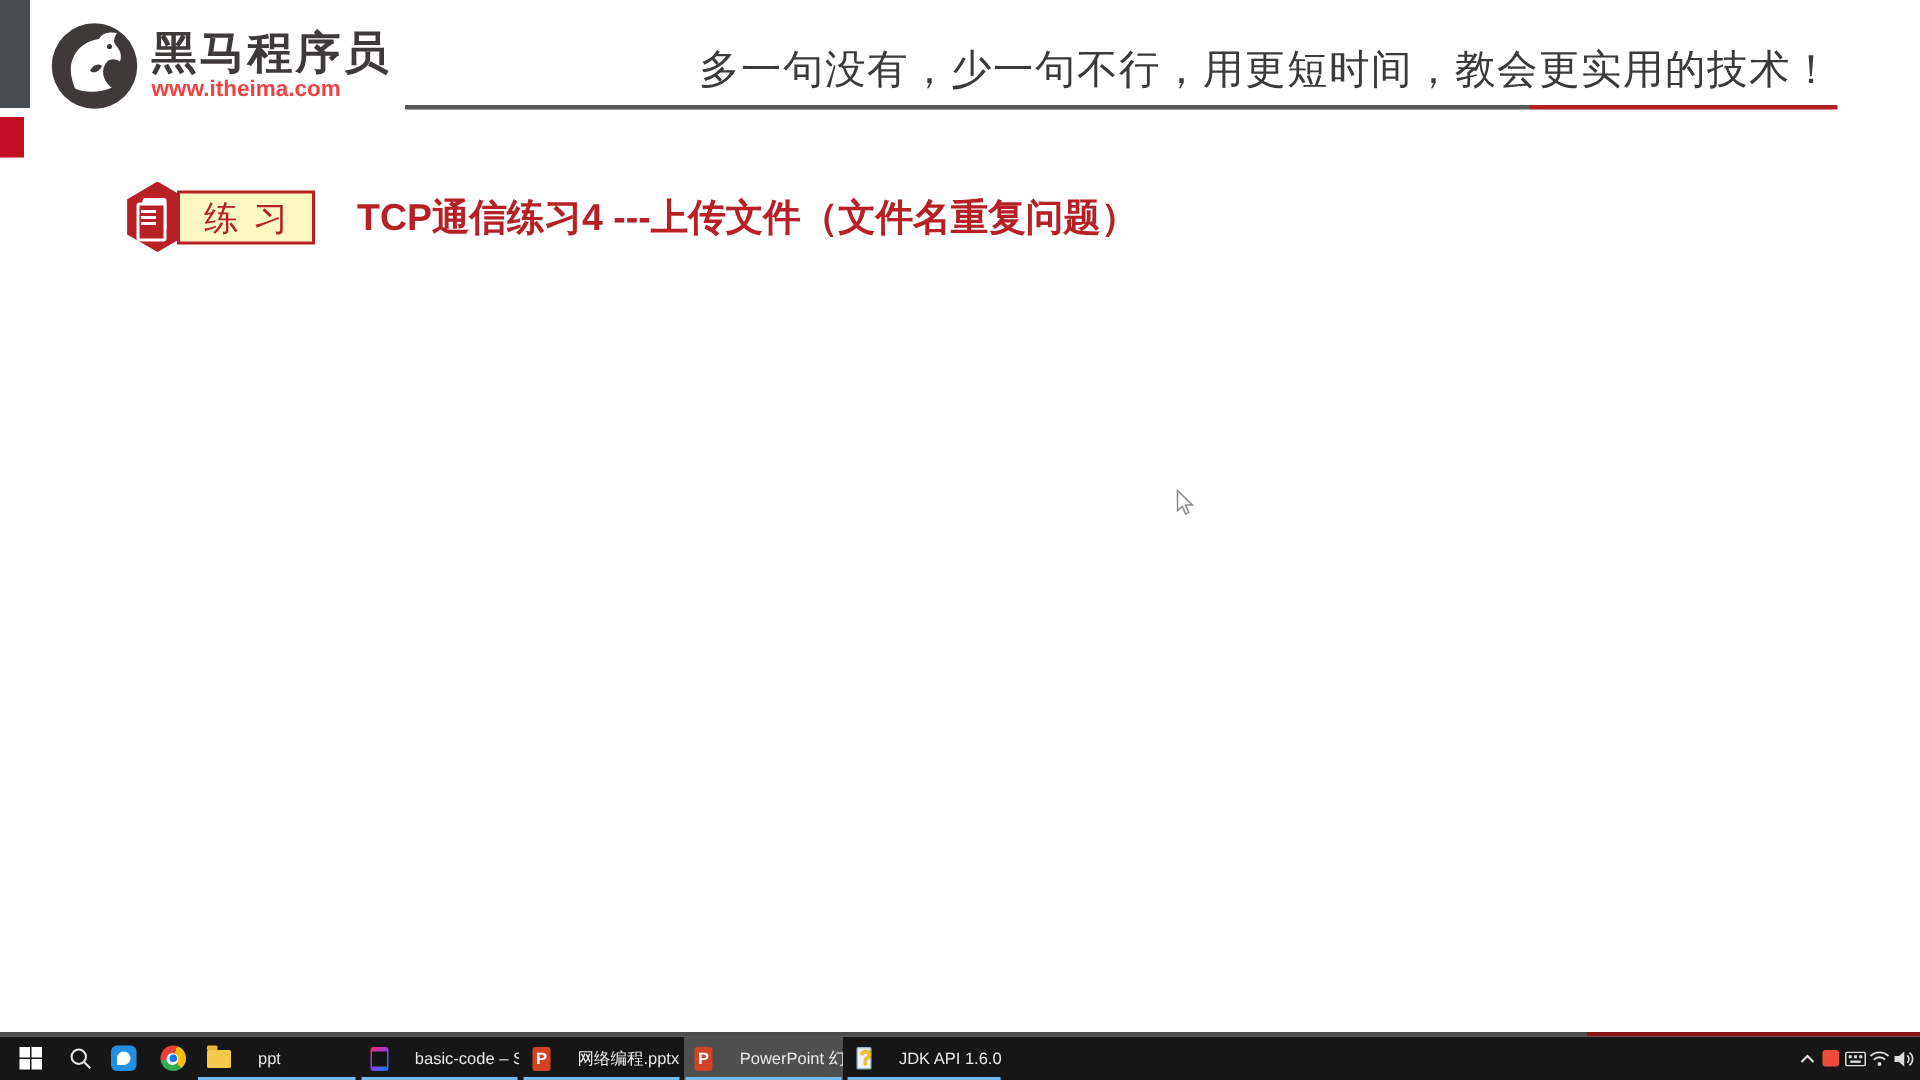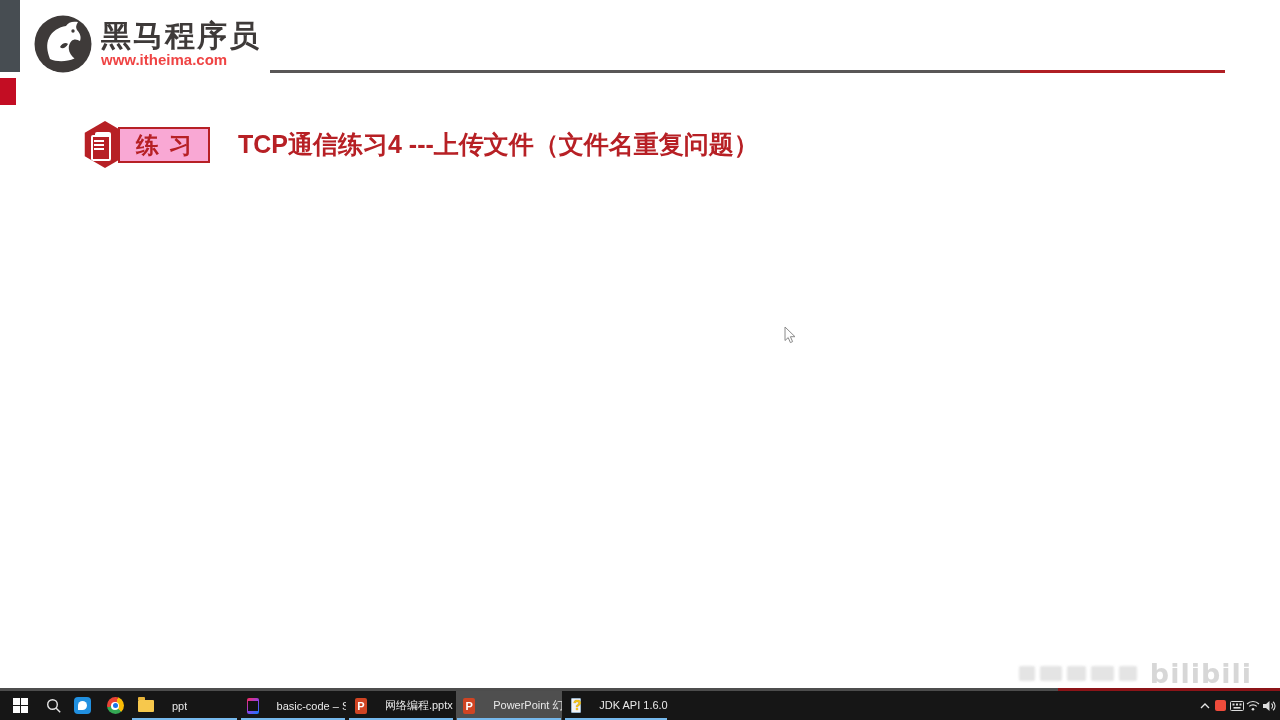--- a/index.html
+++ b/index.html
@@ -30,22 +30,22 @@
   .hex { position:absolute; left:82px; top:121px; width:46px; height:47px;
          background:#b72025;
          clip-path:polygon(50% 0, 94% 25%, 94% 75%, 50% 100%, 6% 75%, 6% 25%); }
   .doc-icon { position:absolute; left:13px; top:11px; width:16px; height:22px;
               background:#fff; border-radius:2px; }
   .doc-icon::before { content:""; position:absolute; left:-4px; top:3px; width:16px; height:22px;
                       background:#b72025; border:2px solid #fff; border-radius:2px; }
   .doc-icon::after { content:""; position:absolute; left:-1px; top:8px; width:10px; height:2px;
                      background:#fff; box-shadow:0 4px 0 #fff, 0 8px 0 #fff; }
   .badge-box { position:absolute; left:118px; top:127px; width:92px; height:36px;
-               border:2px solid #b72025; background:#f9a8d4; color:#b72025;
-               font-size:23px; font-weight:bold; letter-spacing:10px;
+               border:2px solid #b72025; background:#fef9c3; color:#b72025;
+               font-size:23px; font-weight:normal; letter-spacing:10px;
                display:flex; align-items:center; justify-content:center;
                padding-left:10px; }
   .slide-title { position:absolute; left:238px; top:128px; font-size:25px; font-weight:bold;
                  color:#b72025; white-space:nowrap; }
   .slide-body { position:absolute; left:238px; top:198px; font-size:19px; color:#3f3f3f; }
 
   
   .cursor { position:absolute; left:784px; top:326px; }
 
   
@@ -126,43 +126,36 @@
         C36.5 29 35.5 32 35.8 35 C36.2 39 38.5 42 41.5 44.5 C33.5 48 23.5 48 17 45 Z"></path>
       <circle cx="40" cy="17" r="1.7" fill="#3e3a39"></circle>
       <path fill="#3e3a39" d="M27 33 C29 29 33 28 35 30 C33 34 29 35.5 27 33 Z"></path>
     </svg>
     <div class="logo-text">
       <div class="logo-title">黑马程序员</div>
       <div class="logo-url">www.itheima.com</div>
     </div>
   </div>
 
+  <div class="tagline">多一句没有，少一句不行，用更短时间，教会更实用的技术！</div>
   <div class="header-rule">
     <span class="seg-gray"></span><span class="seg-red"></span>
   </div>
 
   <div class="hex">
     <span class="doc-icon"></span>
   </div>
   <div class="badge-box">练习</div>
 
   <h1 class="slide-title">TCP通信练习4 ---上传文件（文件名重复问题）</h1>
 
   <svg class="cursor" width="13" height="18" viewBox="0 0 13 18">
     <path d="M1,1 L1,14.5 L4.2,11.6 L6.4,16.6 L8.6,15.6 L6.4,10.7 L11,10.7 Z" fill="#fdfdfd" stroke="#8a8a8a" stroke-width="1"></path>
   </svg>
 
-  <div class="watermark">
-    <span class="wm-smudge" style="width:16px"></span>
-    <span class="wm-smudge" style="width:22px"></span>
-    <span class="wm-smudge" style="width:19px"></span>
-    <span class="wm-smudge" style="width:23px"></span>
-    <span class="wm-smudge" style="width:18px"></span>
-    <span class="wm-text">bilibili</span>
-  </div>
 
   <div class="bottom-rule">
     <span class="seg-gray"></span><span class="seg-red"></span>
   </div>
 
   <div class="taskbar">
 
     <button class="tb-btn" style="left:4px; width:32px;">
       <span class="win-grid">
         <span></span>

